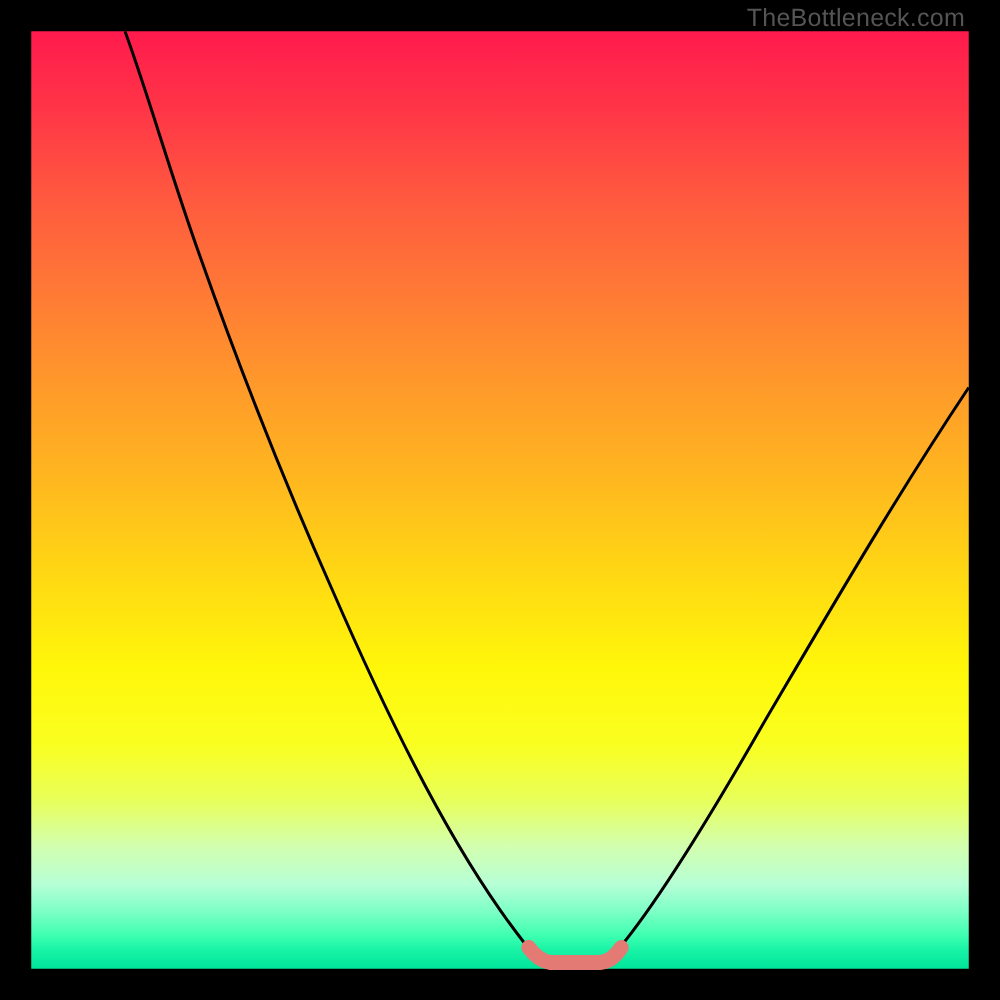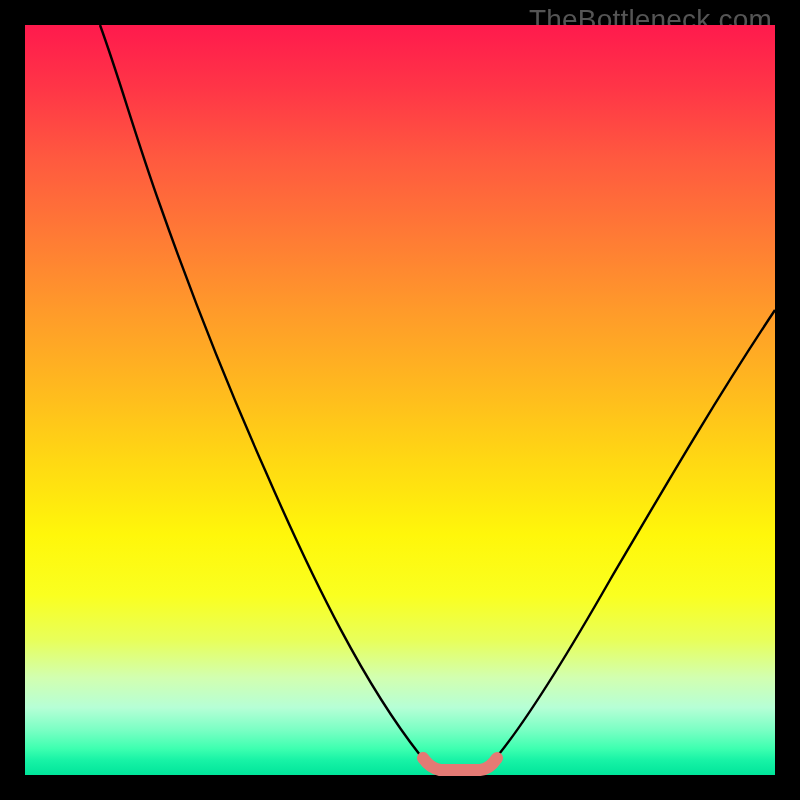--- a/index.html
+++ b/index.html
@@ -43,21 +43,21 @@
       #3dffb0 96.5%,
       #18f3a6 98%,
       #00e59a 100%
     );
   }
   .watermark {
     position: absolute;
     top: 4px;
     right: 28px;
     color: #555;
-    font-size: 28px;
+    font-size: 20px;
     font-weight: 400;
     letter-spacing: 0.2px;
   }
   svg.curve {
     position: absolute;
     left: 0;
     top: 0;
     width: 750px;
     height: 750px;
     overflow: visible;

